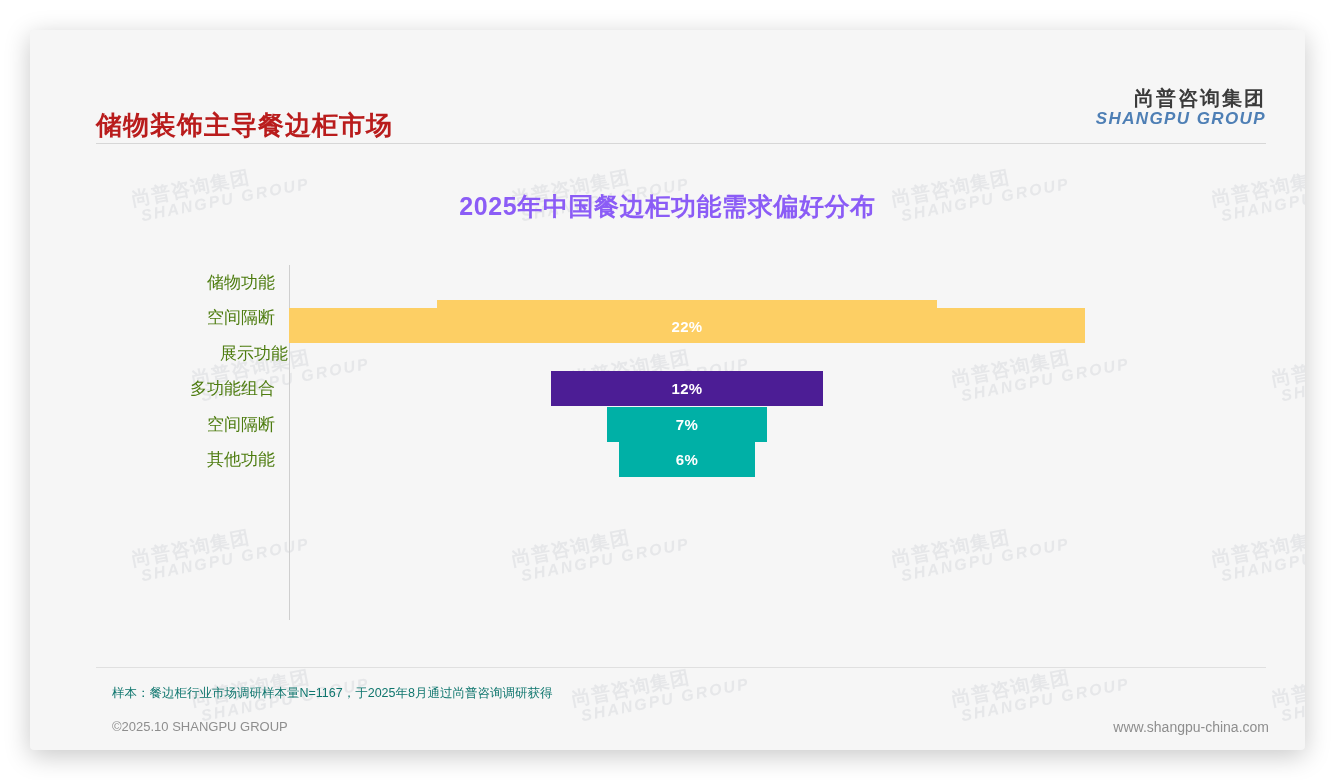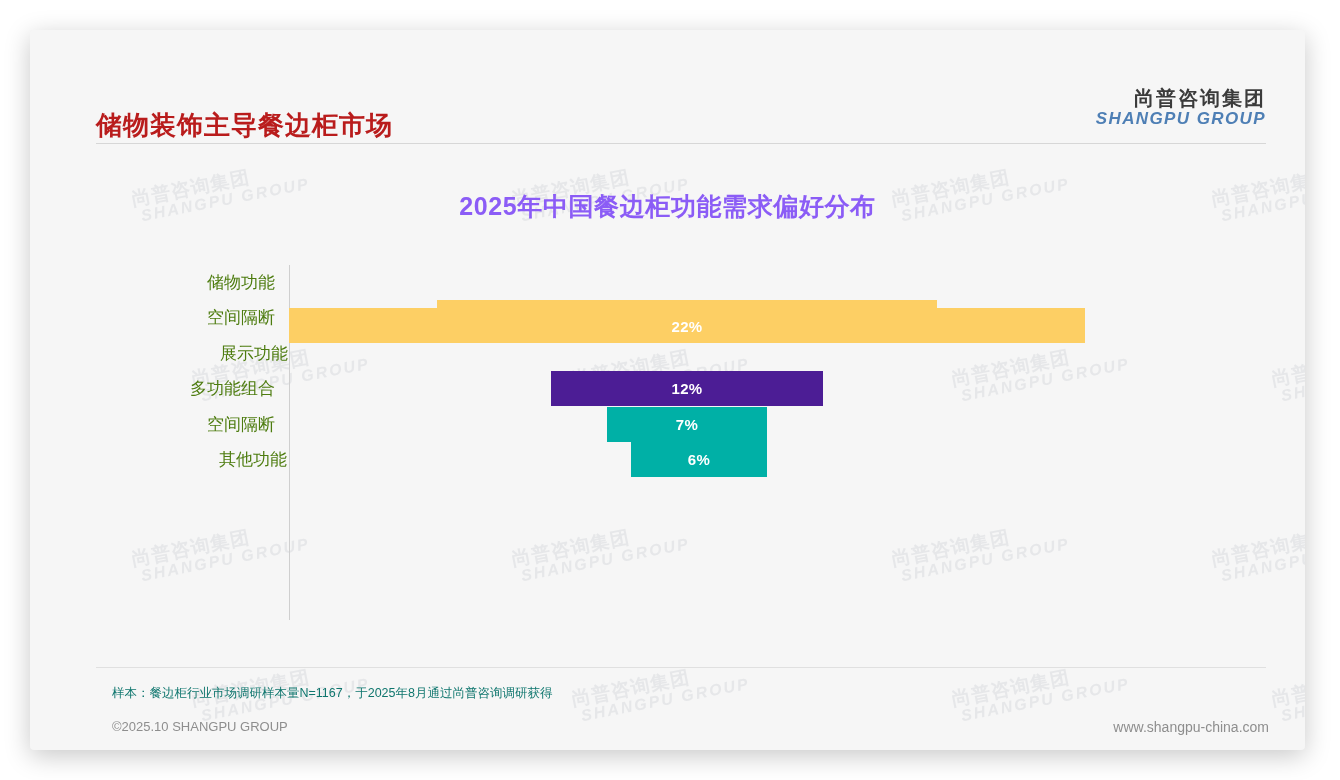--- a/index.html
+++ b/index.html
@@ -330,21 +330,21 @@
             <div class="bar" style="left: 520.543px; width: 272.914px; background: #4c1d95; text-align: center;">
               <span class="bar-value">12%</span>
             </div>
           </div>
           <div class="row" style="top: 141.6px;">
             <div class="cat-label">空间隔断</div>
             <div class="bar" style="left: 577.4px; width: 159.2px; background: rgb(0, 176, 166);">
               <span class="bar-value">7%</span>
             </div>
           </div>
-          <div class="row" style="top: 177px; margin-left: 12px;">
+          <div class="row" style="top: 177px;">
             <div class="cat-label">其他功能</div>
             <div class="bar" style="left: 588.771px; width: 136.457px; background: rgb(0, 176, 166);">
               <span class="bar-value">6%</span>
             </div>
           </div>
         </div>
     </div>
 
     <div class="footnote-rule"></div>
     <div class="footnote">样本：餐边柜行业市场调研样本量N=1167，于2025年8月通过尚普咨询调研获得</div>

